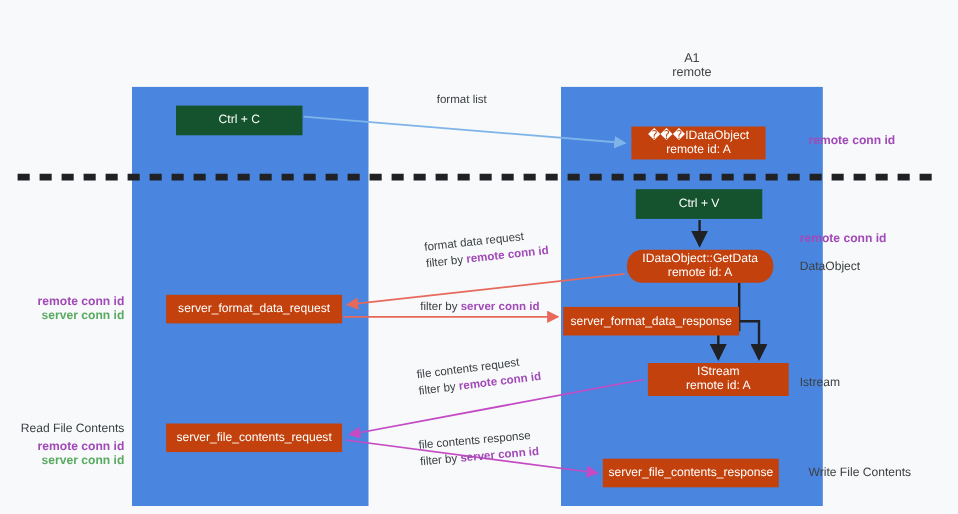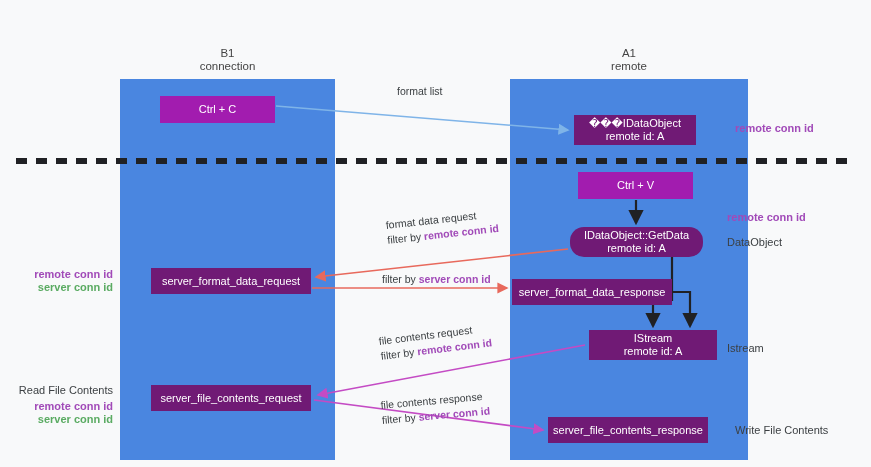--- a/index.html
+++ b/index.html
@@ -34,22 +34,22 @@
   }
   #title span{display:block;}
 
   
   .box{
     position:absolute;box-sizing:border-box;
     display:flex;flex-direction:column;align-items:center;justify-content:center;
     color:#ffffff;font-size:11px;line-height:13px;text-align:center;
   }
   .box .l2{display:block;}
-  .green{background:#a21caf;}
-  .orange{background:#701a75;}
+  .green{background:#14532d;}
+  .orange{background:#c2410c;}
 
   .b-ctrlc{left:160px;top:96px;width:115px;height:27px;}
   .b-idataobject{left:574px;top:115px;width:122px;height:30px;}
   .b-ctrlv{left:578px;top:172px;width:115px;height:27px;}
   .b-getdata{left:570px;top:227px;width:133px;height:30px;border-radius:14px;}
   .b-sfdreq{left:151px;top:268px;width:160px;height:26px;}
   .b-sfdres{left:512px;top:279px;width:160px;height:26px;}
   .b-istream{left:589px;top:330px;width:128px;height:30px;}
   .b-sfcreq{left:151px;top:385px;width:160px;height:26px;}
   .b-sfcres{left:548px;top:417px;width:160px;height:26px;}
@@ -85,24 +85,20 @@
   .el-fcres{left:380px;top:398px;transform:rotate(-5deg);transform-origin:left top;}
 
   svg#wires{position:absolute;left:0;top:0;width:871px;height:467px;overflow:visible;}
 </style>
 </head>
 <body>
 
 <div id="stage">
 
 
-  <div class="lane-head head-b1">
-    <span class="l1">B1</span>
-    <span class="l2">connection</span>
-  </div>
   <div class="lane-head head-a1">
     <span class="l1">A1</span>
     <span class="l2">remote</span>
   </div>
 
   <div class="lane lane-b1"></div>
   <div class="lane lane-a1"></div>
 
   <svg id="wires">
     <defs>

